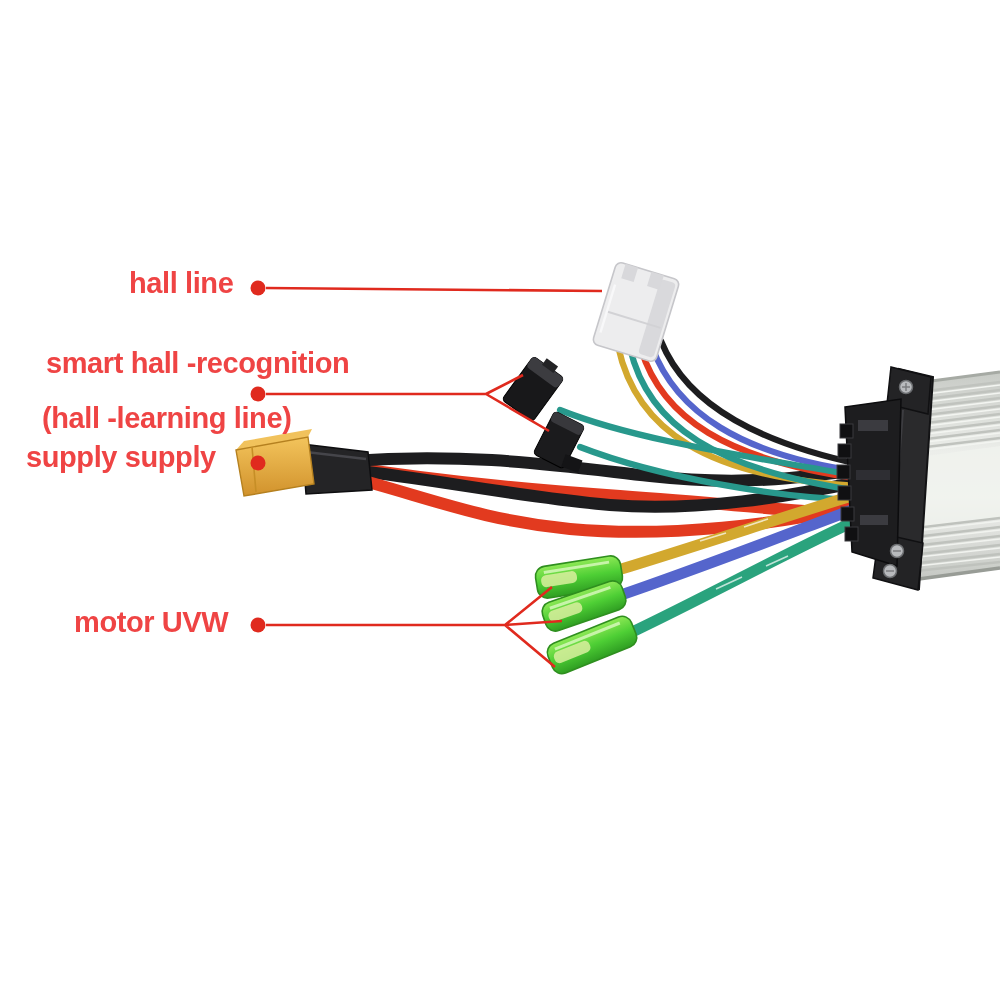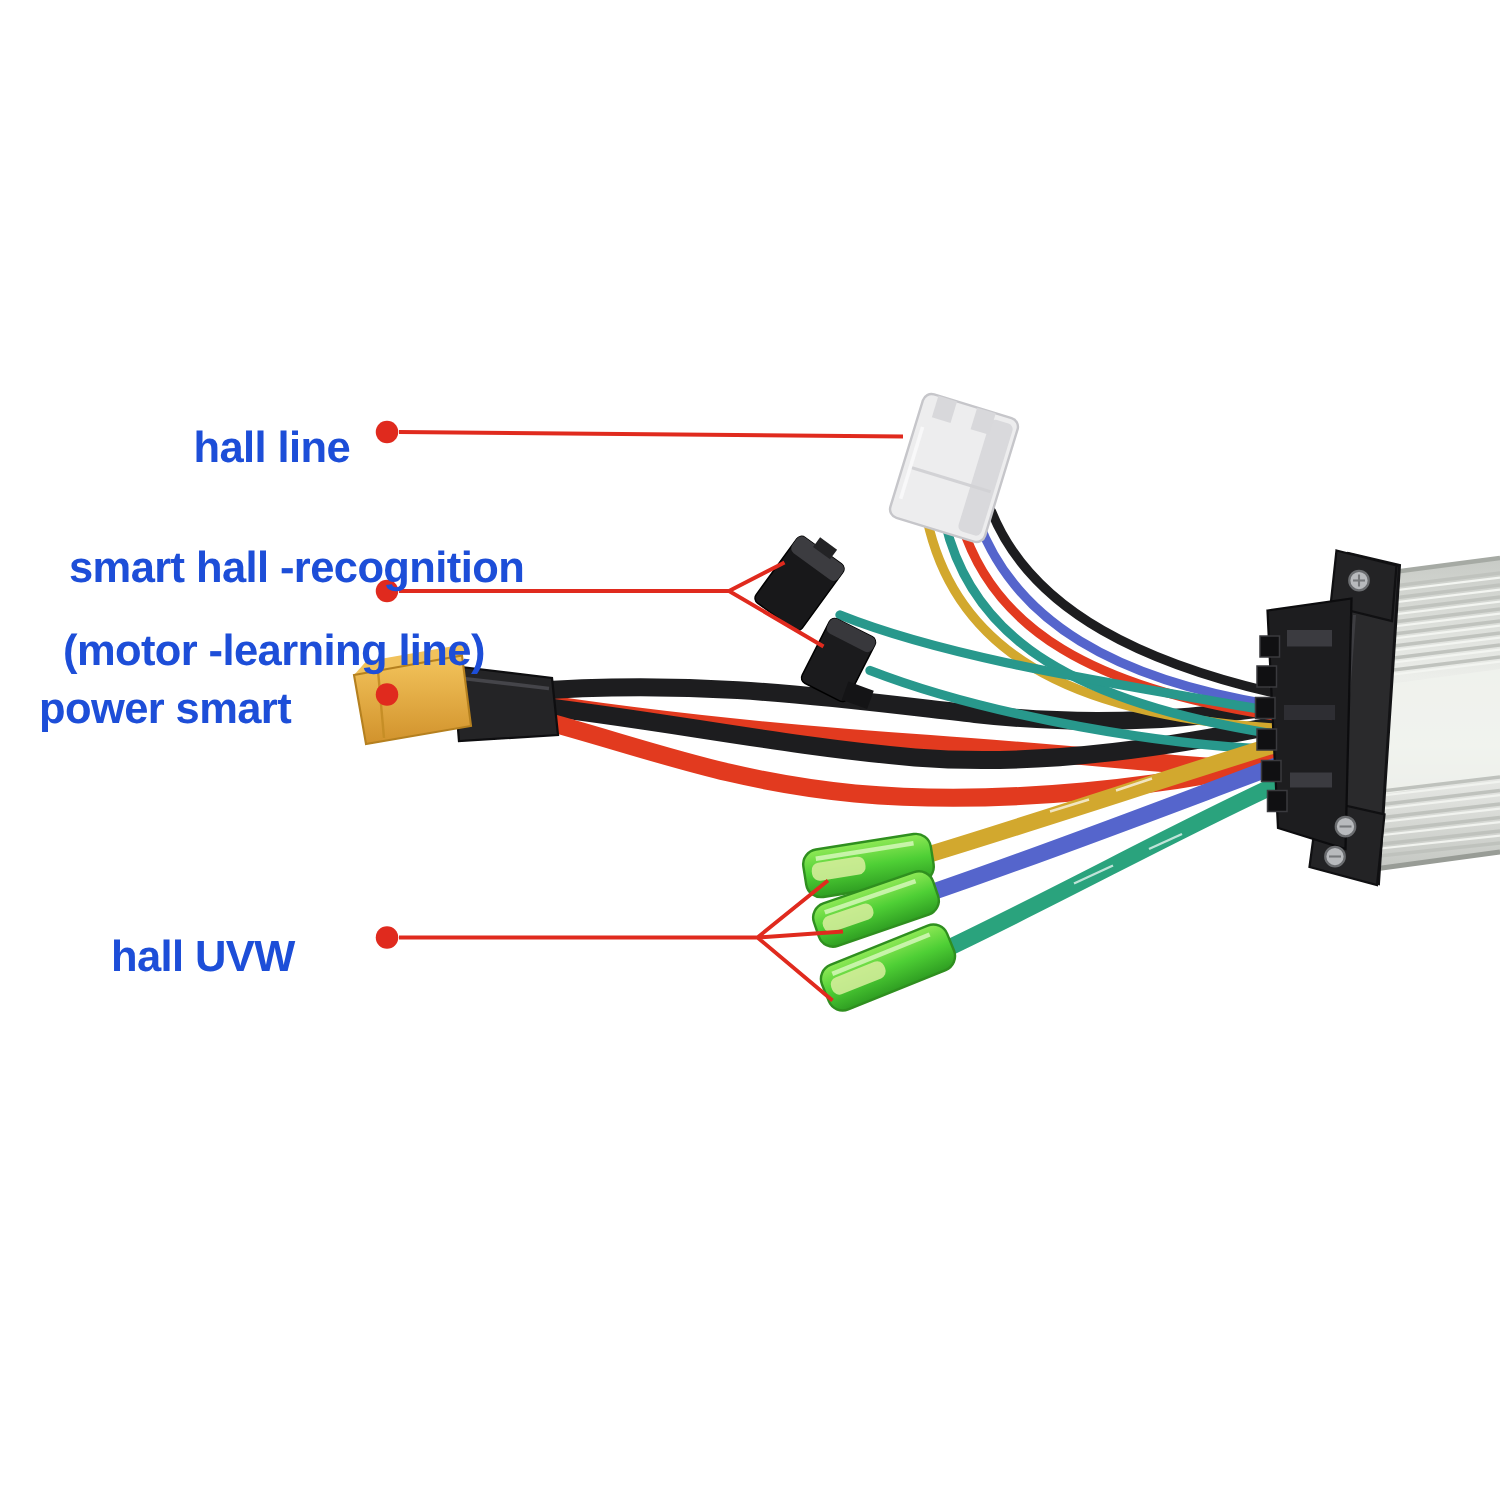--- a/index.html
+++ b/index.html
@@ -3,21 +3,21 @@
 <meta charset="utf-8">
 <style>
   html,body{margin:0;padding:0;background:#fff;}
   #stage{
     position:relative;width:1000px;height:1000px;background:var(--bg,#fff);
     font-family:"Liberation Sans",sans-serif;overflow:hidden;
   }
   #photo{position:absolute;left:0;top:0;}
   .lbl{
     position:absolute;font:700 29px "Liberation Sans",sans-serif;
-    color:#1d4ed8;letter-spacing:-0.4px;white-space:nowrap;line-height:34px;margin-top:16px;
+    color:#ef4444;letter-spacing:-0.4px;white-space:nowrap;line-height:34px;
   }
   .wire{fill:none;stroke-linecap:round;stroke-linejoin:round;}
   .w-red{stroke:var(--wire-red);}
   .w-black{stroke:var(--wire-black);}
   .w-yellow{stroke:var(--wire-yellow);}
   .w-blue{stroke:var(--wire-blue);}
   .w-teal{stroke:var(--wire-teal);}
   .w-green{stroke:var(--wire-green);}
   .thin{stroke-width:6.2;}
   .thick{stroke-width:12;}
@@ -219,16 +219,16 @@
       <path class="callout" d="M 266 625 L 505 625 M 505 625 L 552 587 M 505 625 L 562 621 M 505 625 L 555 667"></path>
       <circle class="dot" cx="258" cy="288" r="7.5"></circle>
       <circle class="dot" cx="258" cy="394" r="7.5"></circle>
       <circle class="dot" cx="258" cy="463" r="7.5"></circle>
       <circle class="dot" cx="258" cy="625" r="7.5"></circle>
     </g>
   </svg>
 
   <div class="lbl" style="left:129px;top:266px">hall line</div>
   <div class="lbl" style="left:46px;top:346px">smart hall -recognition</div>
-  <div class="lbl" style="left:42px;top:401px">(motor -learning line)</div>
-  <div class="lbl" style="left:26px;top:440px">power smart</div>
-  <div class="lbl" style="left:74px;top:605px">hall UVW</div>
+  <div class="lbl" style="left:42px;top:401px">(hall -learning line)</div>
+  <div class="lbl" style="left:26px;top:440px">supply supply</div>
+  <div class="lbl" style="left:74px;top:605px">motor UVW</div>
 </div>
 
 </body></html>

